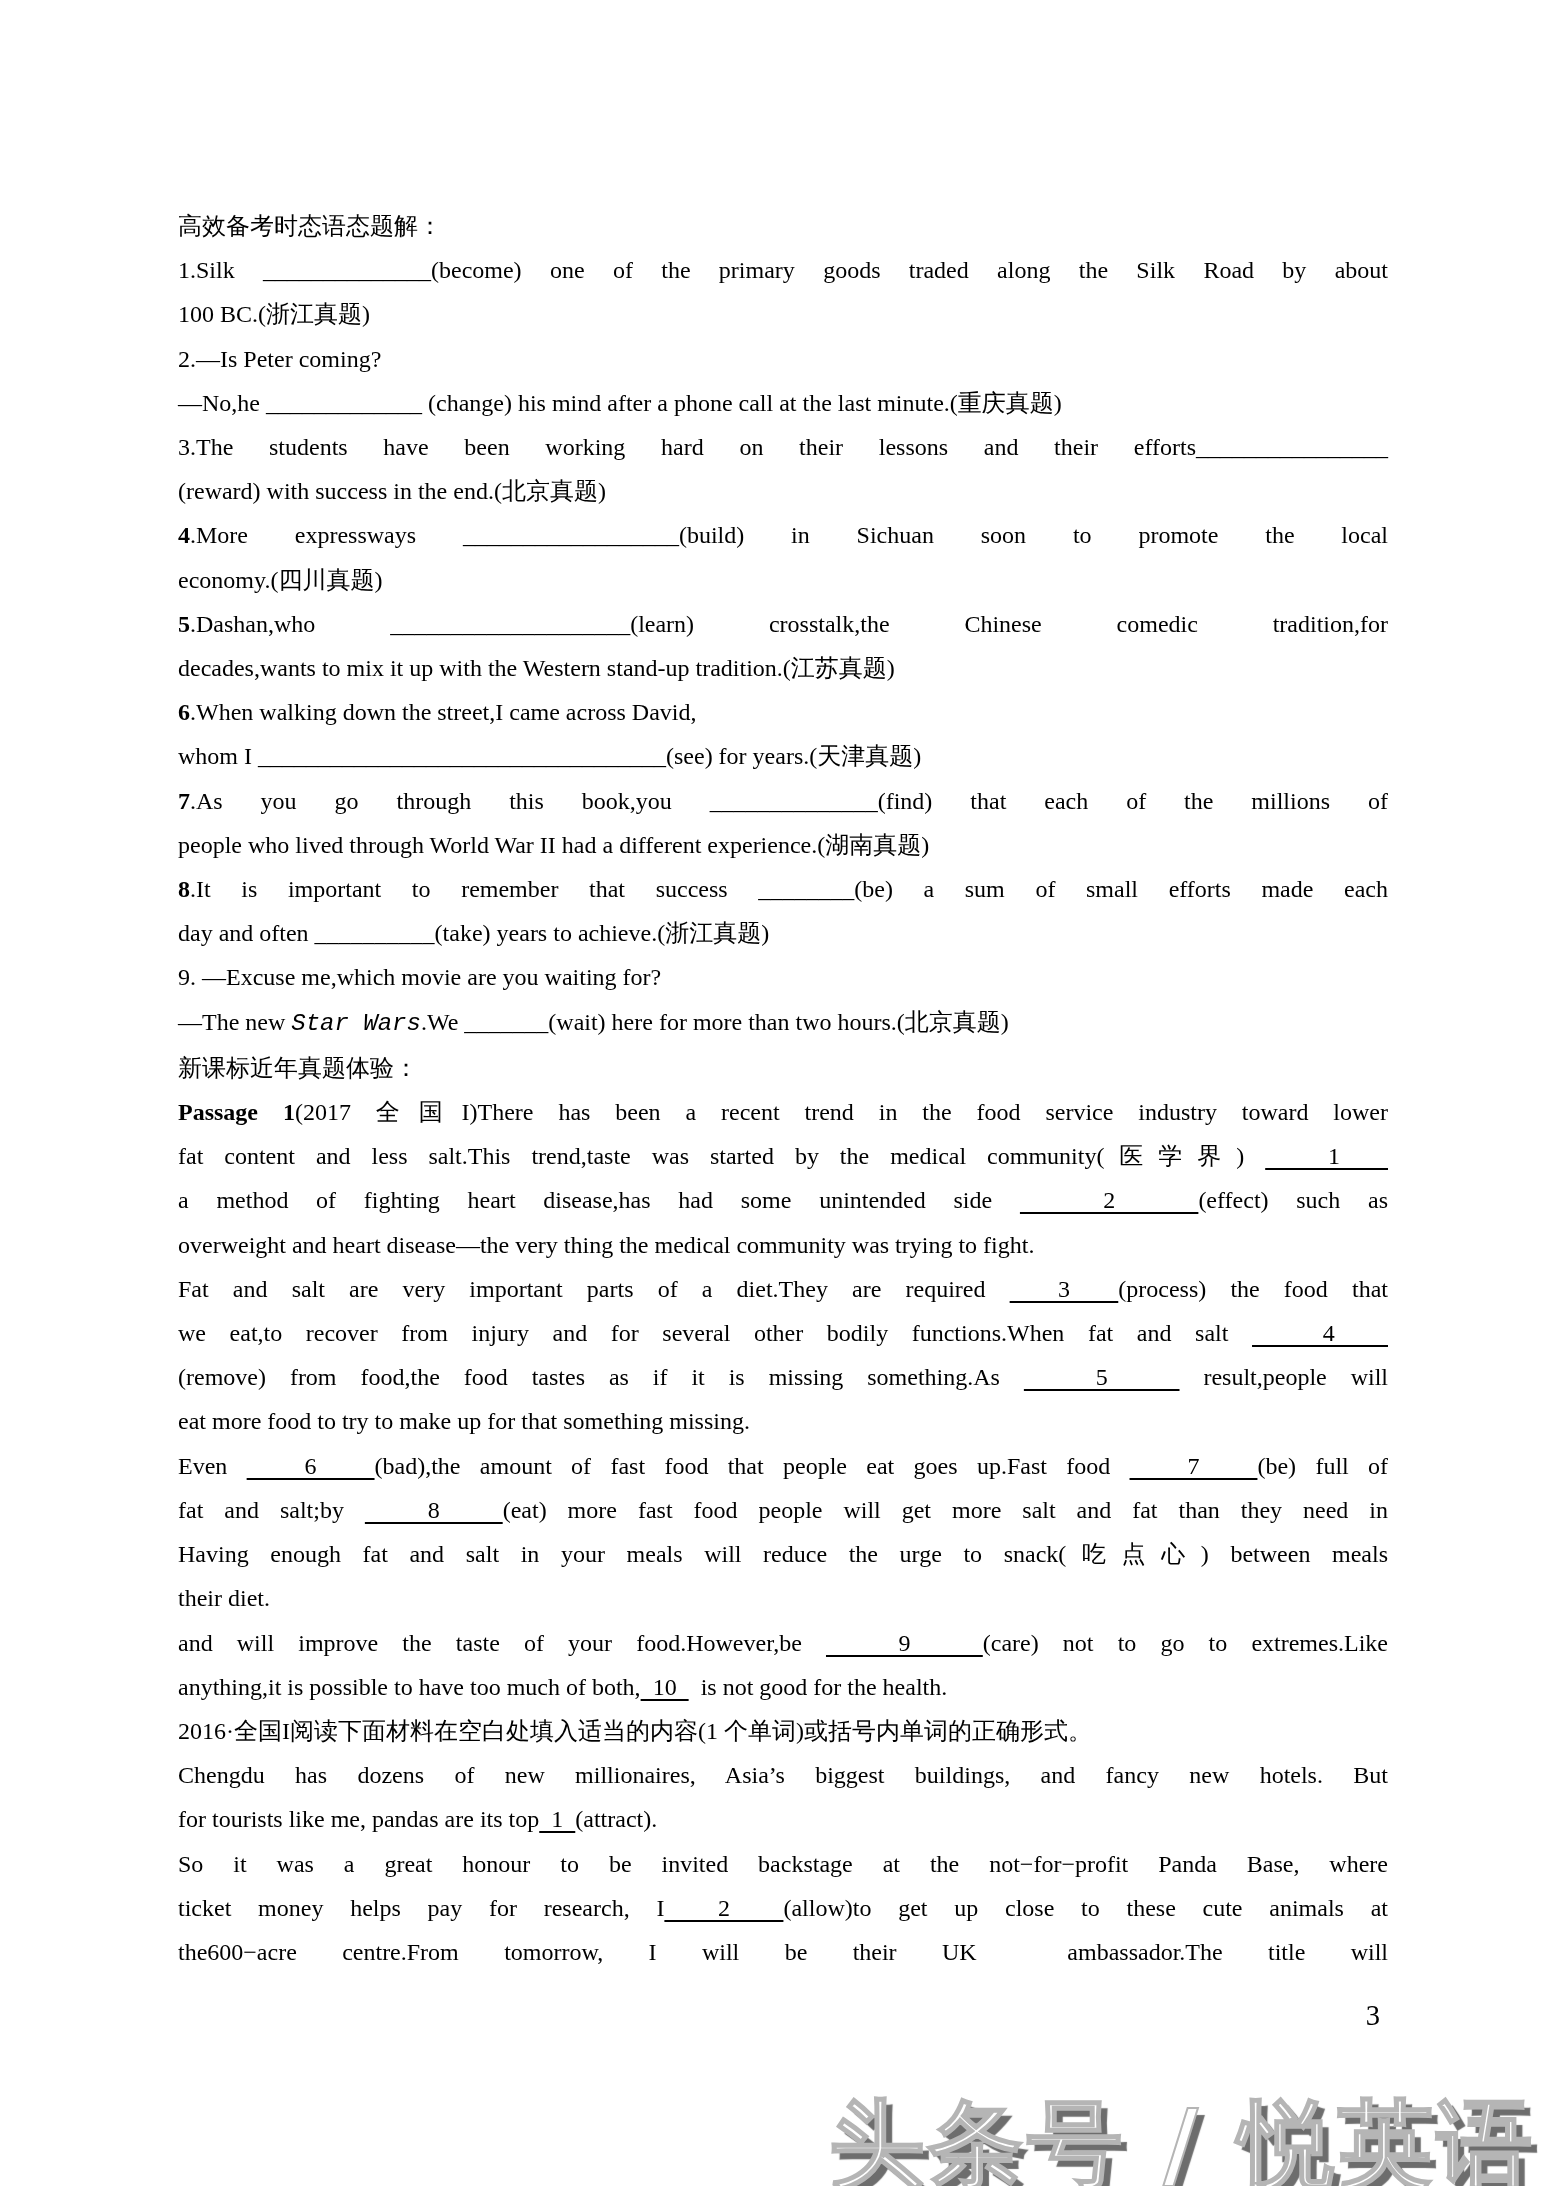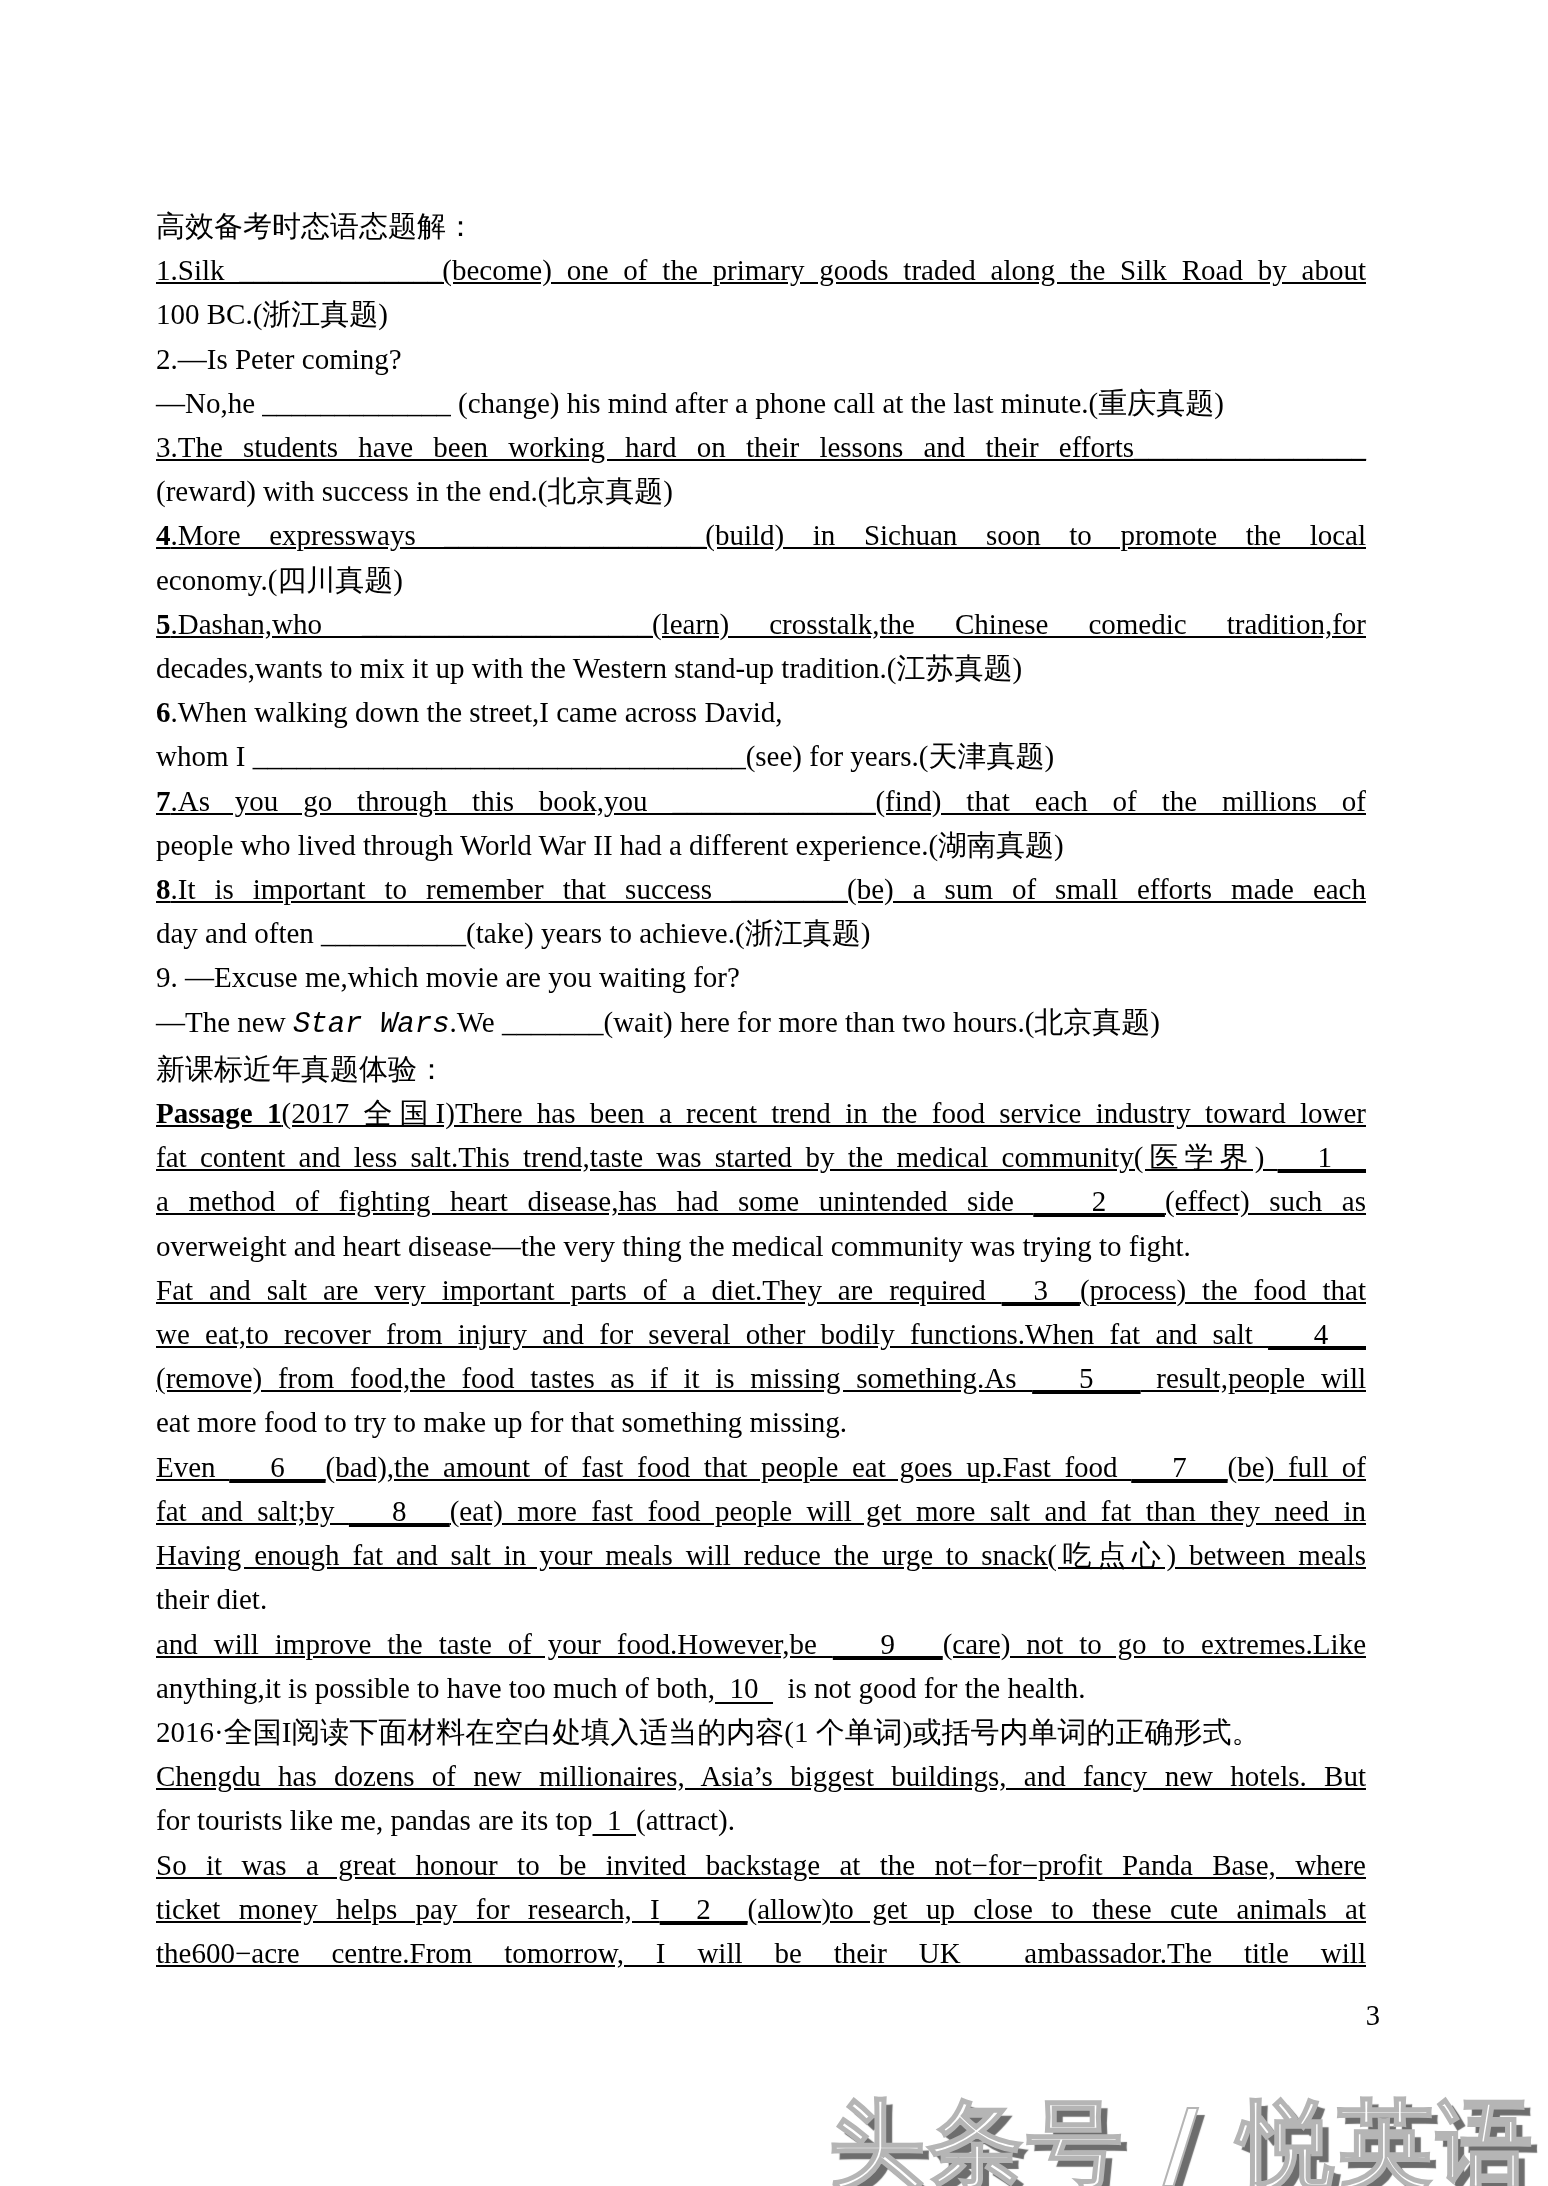--- a/index.html
+++ b/index.html
@@ -1,25 +1,25 @@
 <!DOCTYPE html>
 <html><head>
 <meta charset="utf-8">
 <style>
   html,body{margin:0;padding:0;}
   body{
     width:1548px;height:2186px;background:#ffffff;position:relative;overflow:hidden;
     font-family:"Liberation Serif","DejaVu Serif",serif;color:#000;
   }
   .doc{
-    position:absolute;left:156px;top:204px;width:1210px;
-    font-size:29px;line-height:44.2px;
+    position:absolute;left:178px;top:204px;width:1210px;
+    font-size:24px;line-height:44.2px;
   }
   .line{white-space:pre;}
-  .line.just{white-space:normal;text-align:justify;text-align-last:justify;text-decoration:underline;}
+  .line.just{white-space:normal;text-align:justify;text-align-last:justify;}
   .b{font-weight:bold;}
   .i{font-style:italic;font-family:Liberation Mono, monospace;}
   .blank{text-decoration:underline;white-space:pre;text-underline-offset:4px;}
   .page-number{
     position:absolute;left:170px;top:2000px;width:1210px;text-align:right;
     font-size:28.5px;
   }
   .watermark{
     position:absolute;right:12px;bottom:-10px;white-space:nowrap;
     font-family:"DejaVu Sans","Liberation Sans",sans-serif;font-weight:bold;

